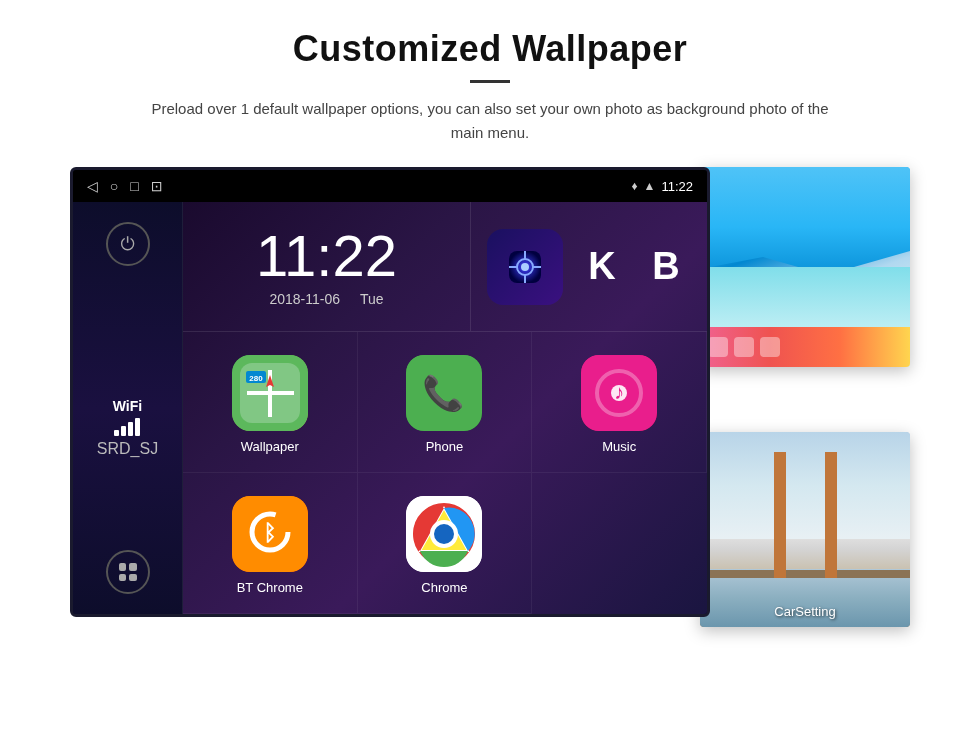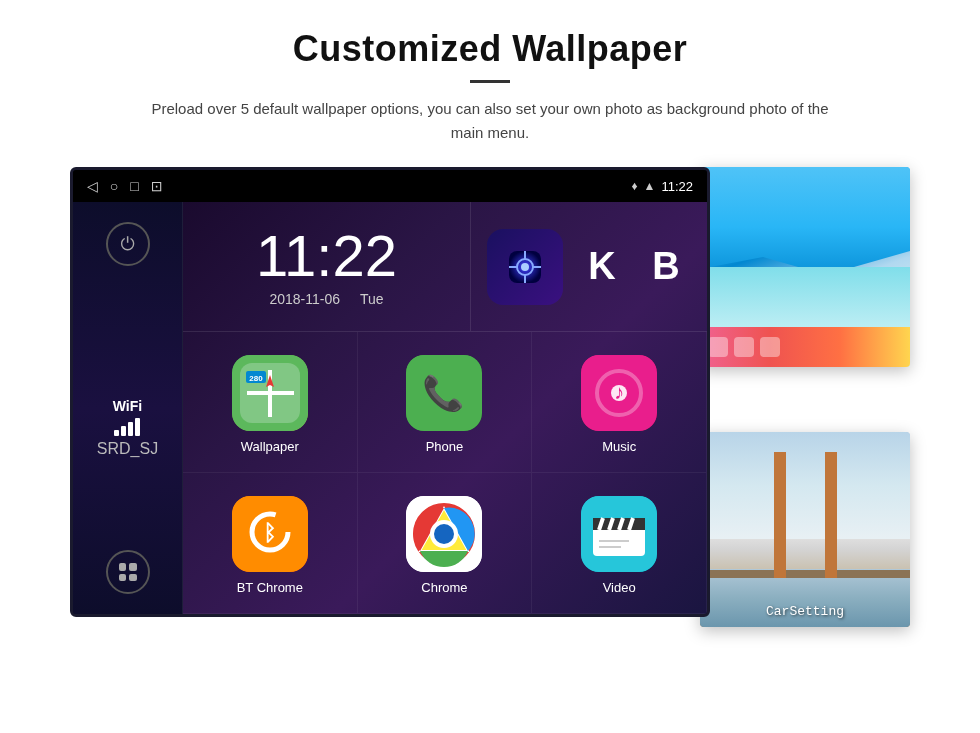--- a/index.html
+++ b/index.html
@@ -50,21 +50,20 @@
       width: 840px;
       height: 460px;
     }
 
     
     .wallpaper-thumb {
       position: absolute;
       border-radius: 4px;
       overflow: hidden;
       box-shadow: 0 4px 16px rgba(0,0,0,0.25);
-      font-family: Liberation Mono, monospace;
     }
 
     .wallpaper-ice {
       right: 0;
       top: 0;
       width: 210px;
       height: 200px;
     }
 
     .wallpaper-bridge {
@@ -452,21 +451,21 @@
       background: rgba(255,255,255,0.4);
     }
   </style>
 </head>
 <body>
 
 <div class="page-container">
 
   <h1 class="page-title">Customized Wallpaper</h1>
   <div class="title-underline"></div>
-  <p class="page-description">Preload over 5 default wallpaper options, you can also set your own photo as background photo of the main menu.</p>
+  <p class="page-description">Preload over 1 default wallpaper options, you can also set your own photo as background photo of the main menu.</p>
 
   <div class="device-area">
 
     <div class="wallpaper-thumb wallpaper-ice">
       <div class="ice-canvas">
         <div class="ice-shape1"></div>
         <div class="ice-shape2"></div>
         <div class="mini-strip">
           <div class="mini-strip-dot"></div>
           <div class="mini-strip-dot"></div>
@@ -639,38 +638,19 @@
 
                   <path d="M38 12 A26 26 0 0 1 62 55" fill="#2196F3"></path>
 
                   <circle cx="38" cy="38" r="14" fill="white"></circle>
                   <circle cx="38" cy="38" r="10" fill="#1565C0"></circle>
                 </svg>
               </div>
               <span class="app-label">Chrome</span>
             </div>
 
-            <div class="app-cell">
-              <div class="app-icon video-app">
-                <svg viewBox="0 0 76 76" width="76" height="76">
-                  <rect width="76" height="76" rx="18" fill="#26C6DA"></rect>
-
-                  <rect x="12" y="22" width="52" height="38" rx="4" fill="white"></rect>
-                  <rect x="12" y="22" width="52" height="12" fill="#333"></rect>
-
-                  <line x1="22" y1="22" x2="18" y2="34" stroke="white" stroke-width="4"></line>
-                  <line x1="32" y1="22" x2="28" y2="34" stroke="white" stroke-width="4"></line>
-                  <line x1="42" y1="22" x2="38" y2="34" stroke="white" stroke-width="4"></line>
-                  <line x1="52" y1="22" x2="48" y2="34" stroke="white" stroke-width="4"></line>
-
-                  <line x1="18" y1="45" x2="48" y2="45" stroke="#ccc" stroke-width="2"></line>
-                  <line x1="18" y1="51" x2="40" y2="51" stroke="#ccc" stroke-width="2"></line>
-                </svg>
-              </div>
-              <span class="app-label">Video</span>
-            </div>
 
           </div>
         </div>
       </div>
     </div>
   </div>
 </div>
 
 </body></html>

